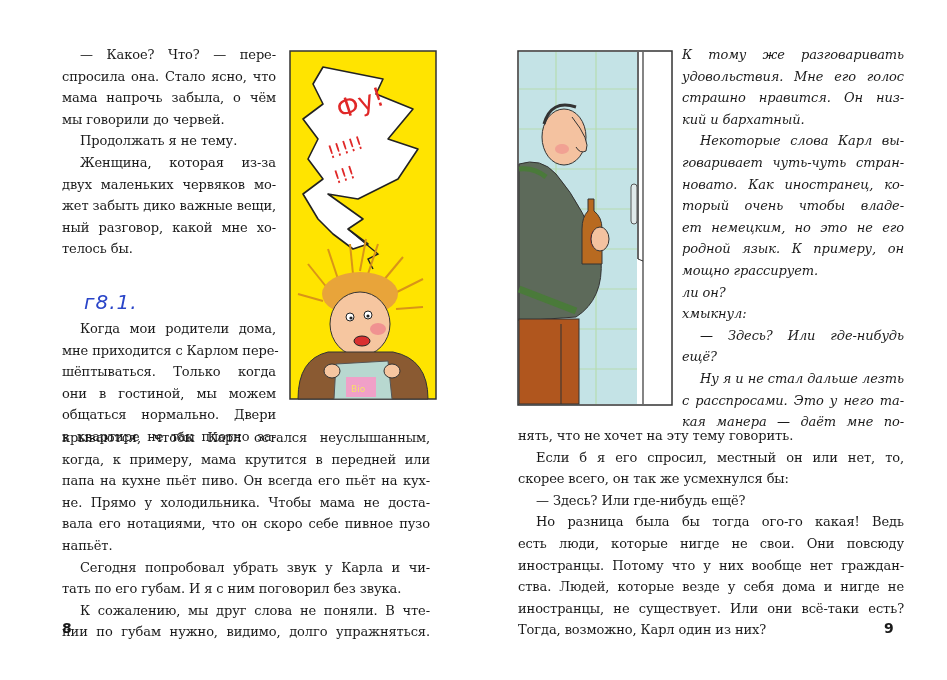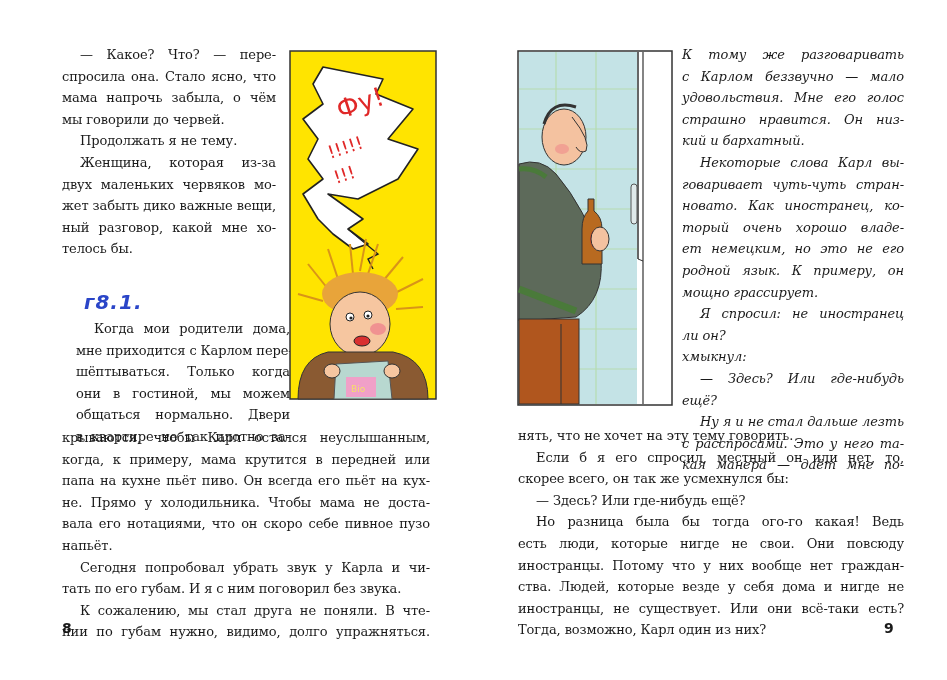--- a/index.html
+++ b/index.html
@@ -7,58 +7,58 @@
          font-family:"DejaVu Serif", "Liberation Serif", serif; color:#1a1a1a; }
   .page { position:absolute; top:0; height:680px; }
   .page-left { left:0; width:473px; }
   .page-right { left:474px; width:473px; }
   .t { position:absolute; font-size:13px; line-height:21.6px; white-space:nowrap; letter-spacing:-0.1px; }
   .line { display:block; height:21.6px; text-align:justify; text-align-last:justify; }
   .line.last { text-align-last:left; }
   .line.ind { padding-left:18px; }
   .pagenum { position:absolute; font-size:14px; font-weight:bold; font-family:"DejaVu Sans", sans-serif; }
   .chapter { position:absolute; left:84px; top:290px; font-family:"DejaVu Sans", sans-serif; font-style:italic;
-             font-size:20px; color:#2a45c8; letter-spacing:1px;font-weight:bold; }
+             font-size:20px; color:#2a45c8; letter-spacing:1px; }
   .illus { position:absolute; overflow:hidden; }
 </style>
 </head>
 <body>
 
 <div class="page page-left">
   <div class="t" id="L1" style="left:62px; top:44px; width:214px;">
       <span class="line ind">— Какое?  Что?  —  пере-</span>
       <span class="line">спросила она. Стало ясно, что</span>
       <span class="line">мама напрочь забыла, о чём</span>
       <span class="line last">мы говорили до червей.</span>
       <span class="line ind last">Продолжать я не тему.</span>
       <span class="line ind">Женщина,  которая  из-за</span>
       <span class="line">двух маленьких червяков мо-</span>
       <span class="line">жет забыть дико важные вещи,</span>
       <span class="line">ный разговор, какой мне хо-</span>
       <span class="line last">телось бы.</span>
     </div>
   <div class="chapter">г8.1.</div>
-  <div class="t" id="L2" style="left:76px; top:318px; width:214px;">
+  <div class="t" id="L2" style="left:62px; top:318px; width:214px;">
       <span class="line ind">Когда мои родители дома,</span>
       <span class="line">мне приходится с Карлом пере-</span>
       <span class="line">шёптываться.  Только  когда</span>
       <span class="line">они в гостиной, мы можем</span>
       <span class="line">общаться  нормально.  Двери</span>
       <span class="line">в квартире не так плотно за-</span>
     </div>
   <div class="t" id="L3" style="left:62px; top:427px; width:368px;">
       <span class="line">крываются, чтобы Карл остался неуслышанным,</span>
       <span class="line">когда, к примеру, мама крутится в передней или</span>
       <span class="line">папа на кухне пьёт пиво. Он всегда его пьёт на кух-</span>
       <span class="line">не. Прямо у холодильника. Чтобы мама не доста-</span>
       <span class="line">вала его нотациями, что он скоро себе пивное пузо</span>
       <span class="line last">напьёт.</span>
       <span class="line ind">Сегодня попробовал убрать звук у Карла и чи-</span>
       <span class="line last">тать по его губам. И я с ним поговорил без звука.</span>
-      <span class="line ind">К сожалению, мы стал друга не поняли. В чте-</span>
+      <span class="line ind">К сожалению, мы друг слова не поняли. В чте-</span>
       <span class="line">нии по губам нужно, видимо, долго упражняться.</span>
     </div>
   <div class="pagenum" style="left:62px; top:620px;">8</div>
 
   <div class="illus" style="left:288px; top:49px; width:150px; height:352px;">
     <svg width="150" height="352" viewBox="0 0 150 352">
       <rect x="2" y="2" width="146" height="348" fill="#ffe400" stroke="#333" stroke-width="1.5"></rect>
 
       <path d="M35 18 L95 30 L88 45 L125 60 L100 90 L130 100 L110 130 L70 150 L40 145 L75 170 L60 180 L80 195 L65 200 L45 185 L30 170 L15 145 L35 130 L20 110 L30 90 L15 70 L35 55 L25 35 Z" fill="#ffffff" stroke="#222" stroke-width="1.6" stroke-linejoin="round"></path>
       <path d="M60 180 L90 205 L80 210 L85 220" fill="none" stroke="#222" stroke-width="1.4"></path>
@@ -134,32 +134,30 @@
       <line x1="45" y1="275" x2="45" y2="355" stroke="#333"></line>
 
       <path d="M72 150 L78 150 L78 162 Q86 168 86 180 L86 215 L66 215 L66 180 Q66 168 72 162 Z" fill="#b86a20" stroke="#333"></path>
       <ellipse cx="80" cy="190" rx="6" ry="10" fill="#d93030" opacity="0.7"></ellipse>
       <ellipse cx="84" cy="190" rx="9" ry="12" fill="#f4c2a0" stroke="#333"></ellipse>
     </svg>
   </div>
 
   <div class="t" id="R1" style="left:208px; top:44px; width:222px;font-style:italic;">
       <span class="line">К  тому  же  разговаривать</span>
-      <span class="line">с Карлом беззвучно — мало</span>
       <span class="line">удовольствия. Мне его голос</span>
       <span class="line">страшно  нравится.  Он  низ-</span>
       <span class="line last">кий и бархатный.</span>
       <span class="line ind">Некоторые слова Карл вы-</span>
       <span class="line">говаривает  чуть-чуть  стран-</span>
       <span class="line">новато. Как иностранец, ко-</span>
-      <span class="line">торый очень хорошо владе-</span>
+      <span class="line">торый очень чтобы владе-</span>
       <span class="line">ет немецким, но это не его</span>
       <span class="line">родной язык. К примеру, он</span>
       <span class="line last">мощно грассирует.</span>
-      <span class="line ind">Я спросил: не иностранец</span>
       <span class="line last">ли он?</span>
       <span class="line last">хмыкнул:</span>
       <span class="line ind">— Здесь? Или где-нибудь</span>
       <span class="line last">ещё?</span>
       <span class="line ind">Ну я и не стал дальше лезть</span>
       <span class="line">с расспросами. Это у него та-</span>
       <span class="line">кая манера — даёт мне по-</span>
     </div>
   <div class="t" id="R2" style="left:44px; top:405px; width:386px;margin-top:20px;">
       <span class="line last">нять, что не хочет на эту тему говорить.</span>

